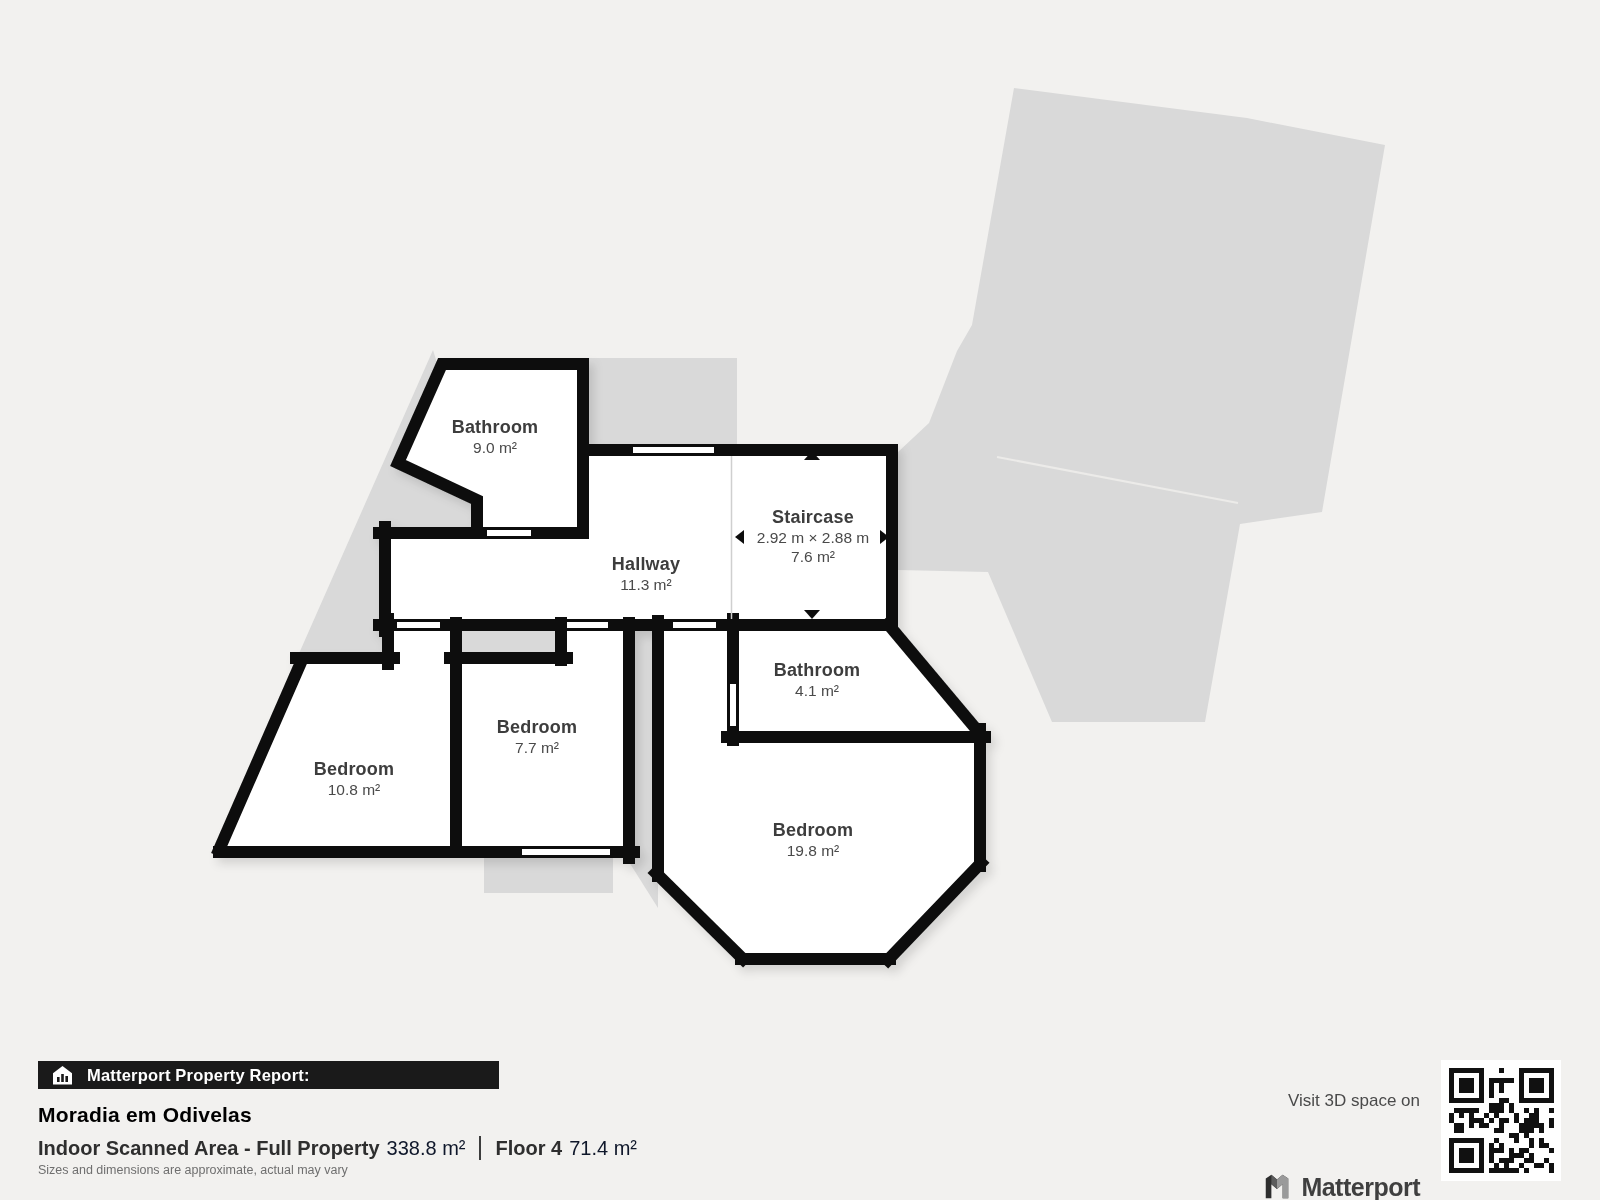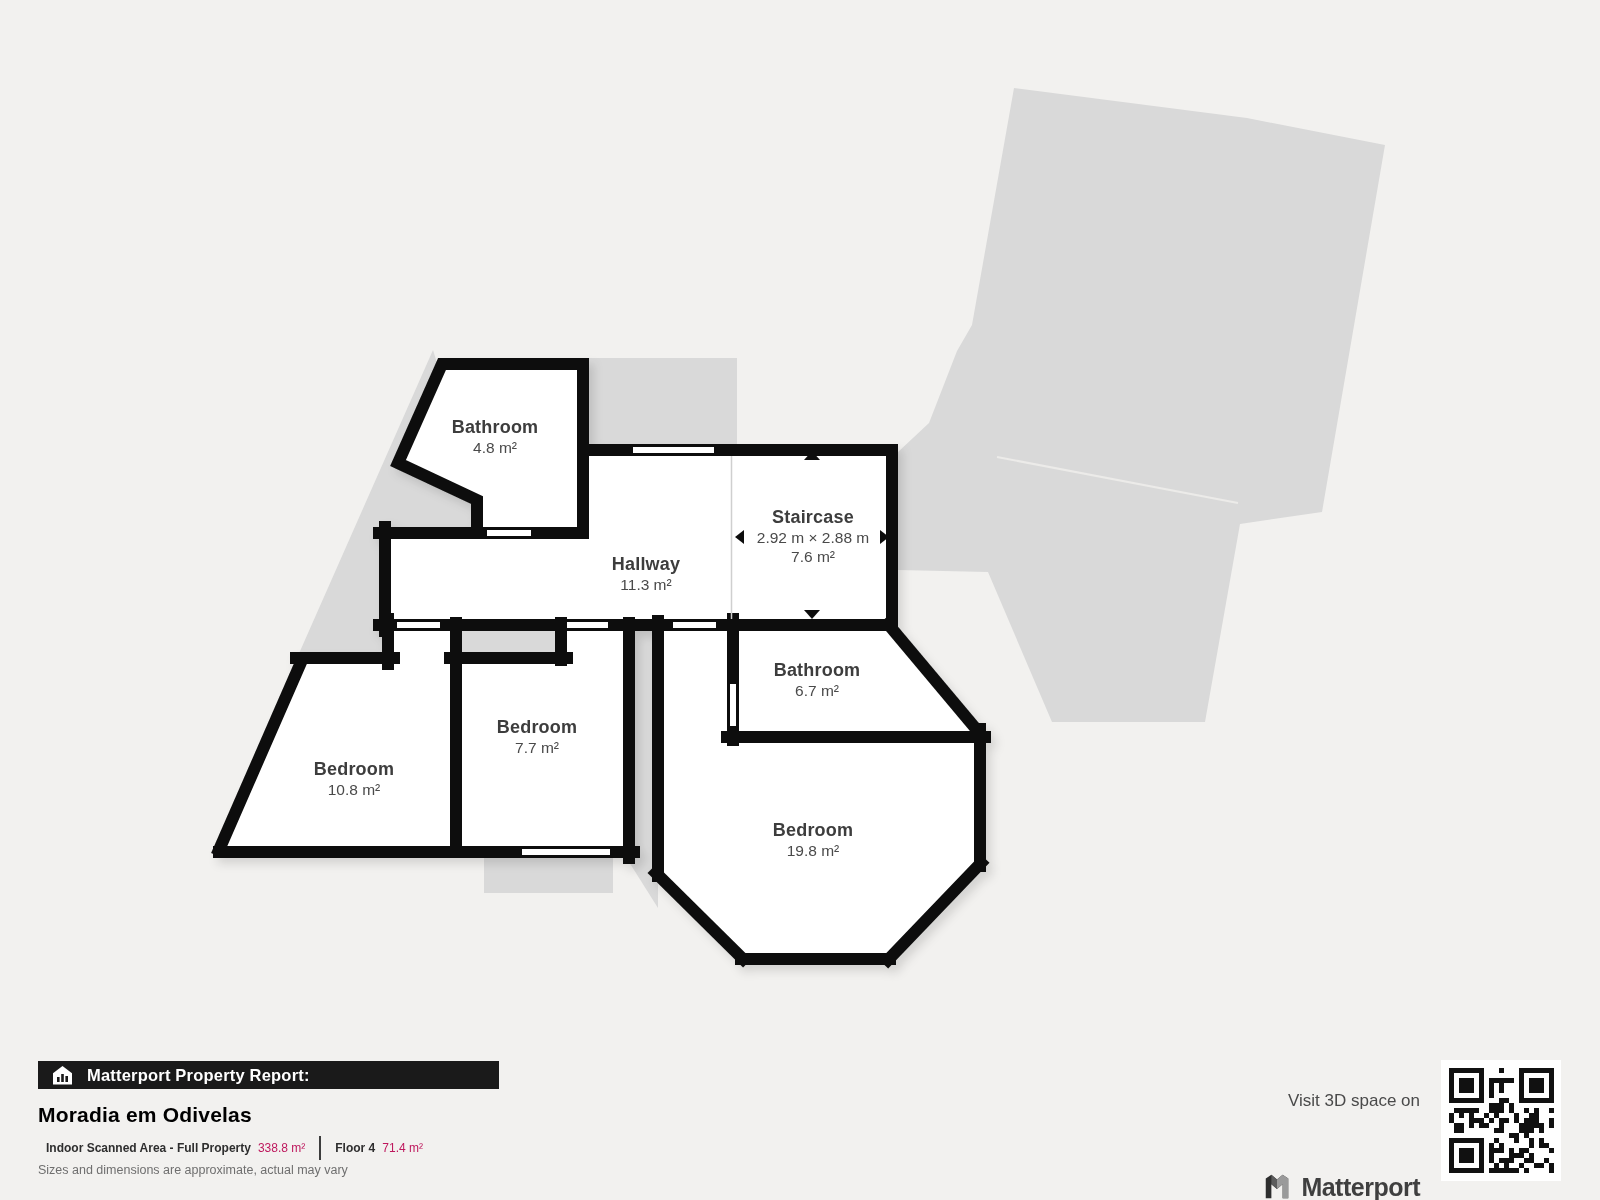--- a/index.html
+++ b/index.html
@@ -14,23 +14,23 @@
   .room-label .rname{font-weight:bold;font-size:18px;line-height:21px;color:#3d3d3d;letter-spacing:.2px;}
   .room-label .rsub{font-size:15.5px;line-height:19px;color:#4a4a4a;}
   
   .banner{
     position:absolute;left:38px;top:1061px;width:461px;height:28px;background:#1a1a1a;
     display:flex;align-items:center;
   }
   .banner .house{margin-left:14px;flex:0 0 auto;display:block;}
   .banner .banner-text{color:#ffffff;font-weight:bold;font-size:16.5px;margin-left:14px;letter-spacing:.2px;}
   .prop-title{position:absolute;left:38px;top:1103px;font-size:21px;font-weight:bold;color:#000000;letter-spacing:.2px;}
-  .meta-line{position:absolute;left:46px;top:1136px;display:flex;align-items:center;font-size:12px;white-space:nowrap;}
+  .meta-line{position:absolute;left:38px;top:1136px;display:flex;align-items:center;font-size:20px;white-space:nowrap;}
   .meta-line .lbl{font-weight:bold;color:#2e2e2e;}
-  .meta-line .val{color:#be185d;margin-left:7px;}
+  .meta-line .val{color:#0f172a;margin-left:7px;}
   .meta-line .divider{width:2px;height:24px;background:#3d3d3d;margin:0 14px;}
   .disclaimer{position:absolute;left:38px;top:1163px;font-size:12.5px;color:#6f6f6f;}
   
   .visit-text{position:absolute;right:180px;top:1091px;font-size:17px;color:#4a4a4a;text-align:right;margin-left:12px;}
   .brand-row{position:absolute;right:180px;top:1172px;display:flex;align-items:center;}
   .brand-row .brand-mark{display:block;margin-right:9px;}
   .brand-row .brand-name{font-size:25px;font-weight:bold;color:#3f3f3f;letter-spacing:-0.5px;}
   .qr-box{position:absolute;left:1441px;top:1060px;width:120px;height:121px;background:#ffffff;}
 </style>
 </head>
@@ -107,34 +107,34 @@
       <polygon points="804,610 820,610 812,619"></polygon>
       <polygon points="744,530 744,544 735,537"></polygon>
       <polygon points="880,530 880,544 889,537"></polygon>
     </g>
   </g>
 </svg>
 
 <div class="labels">
   <div class="room-label" style="left:495px;top:437px">
     <div class="rname">Bathroom</div>
-    <div class="rsub">4.8 m²</div>
+    <div class="rsub">9.0 m²</div>
   </div>
   <div class="room-label" style="left:646px;top:574px">
     <div class="rname">Hallway</div>
     <div class="rsub">11.3 m²</div>
   </div>
   <div class="room-label" style="left:813px;top:536px">
     <div class="rname">Staircase</div>
     <div class="rsub">2.92 m × 2.88 m</div>
     <div class="rsub">7.6 m²</div>
   </div>
   <div class="room-label" style="left:817px;top:680px">
     <div class="rname">Bathroom</div>
-    <div class="rsub">6.7 m²</div>
+    <div class="rsub">4.1 m²</div>
   </div>
   <div class="room-label" style="left:537px;top:737px">
     <div class="rname">Bedroom</div>
     <div class="rsub">7.7 m²</div>
   </div>
   <div class="room-label" style="left:354px;top:779px">
     <div class="rname">Bedroom</div>
     <div class="rsub">10.8 m²</div>
   </div>
   <div class="room-label" style="left:813px;top:840px">

